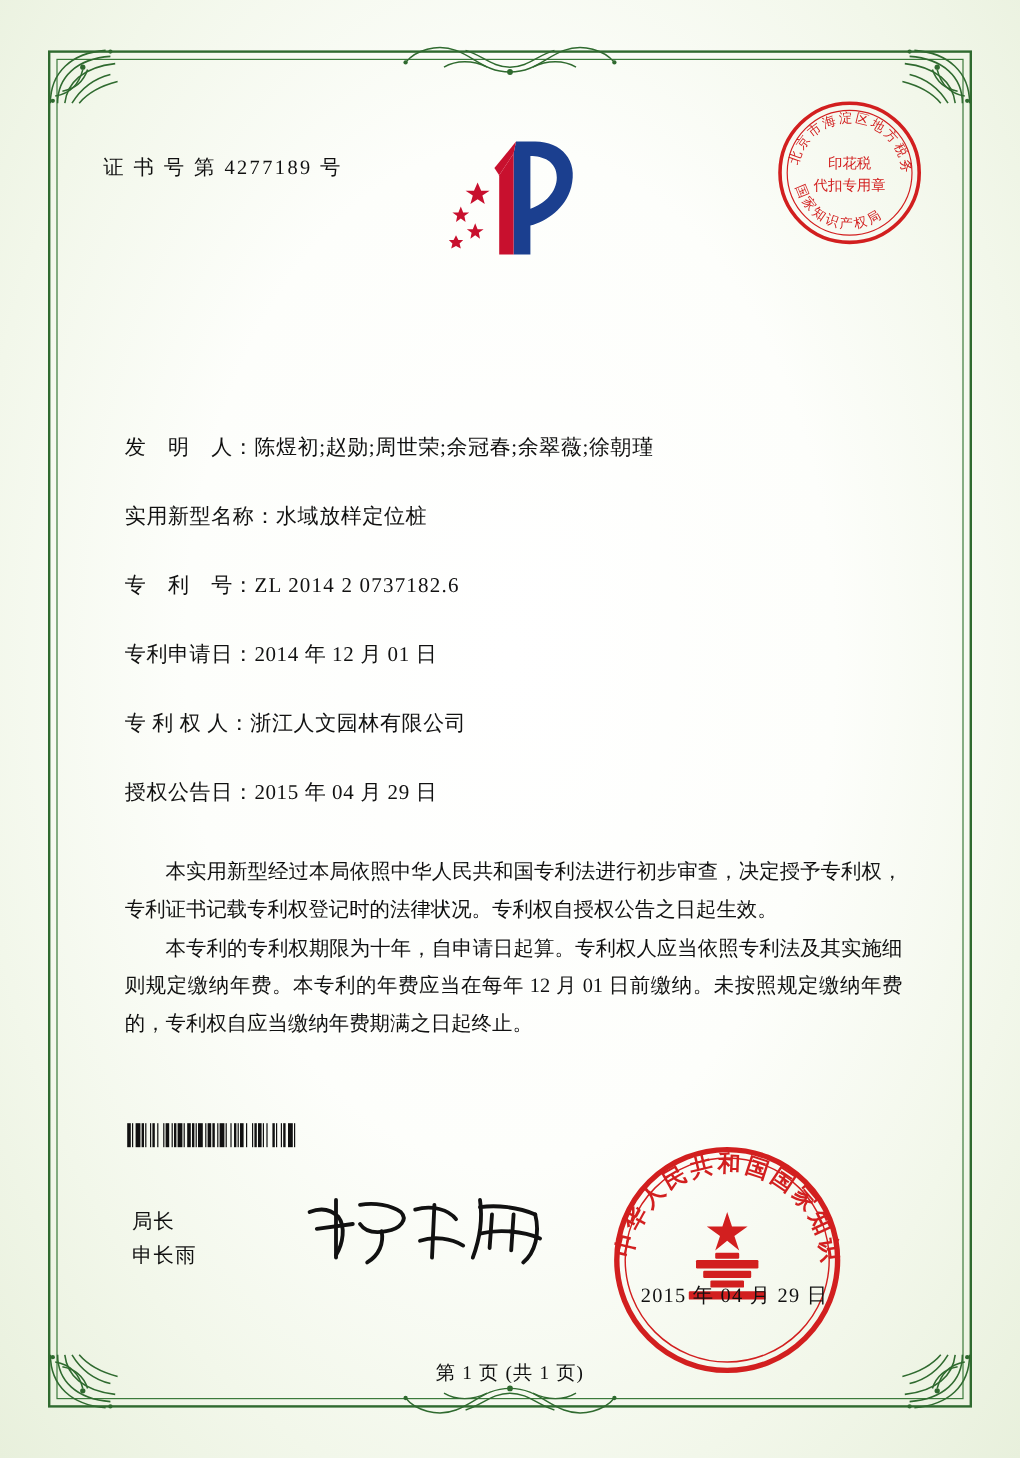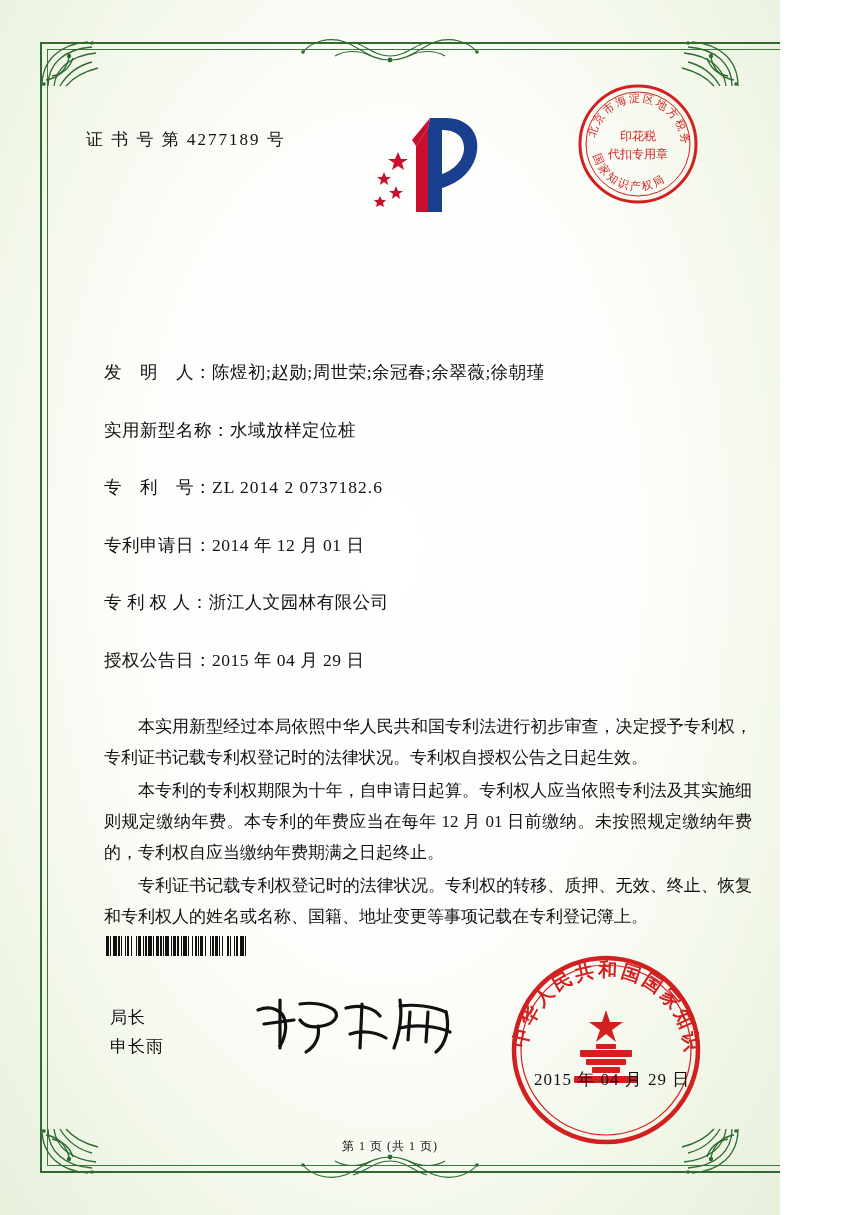--- a/index.html
+++ b/index.html
@@ -9,21 +9,21 @@
   body {
     width: 850px;
     height: 1215px;
     background: #ffffff;
     font-family: "Liberation Serif", "DejaVu Serif", serif;
     color: #1a1a1a;
     overflow: hidden;
   }
   .page {
     position: relative;
-    width: 780px;
+    width: 850px;
     height: 1215px;
     background:
       radial-gradient(ellipse at 50% 45%, #ffffff 0%, #fdfefb 45%, #f2f7ea 75%, #e8f0dc 100%);
     overflow: hidden;
   }
 
   
   .border-outer {
     position: absolute;
     left: 40px; top: 42px;
@@ -196,21 +196,21 @@
     letter-spacing: 1px;
     color: #111;
     white-space: nowrap;
   }
 
   .footer {
     position: absolute;
     left: 0; right: 0;
     bottom: 60px;
     text-align: center;
-    font-size: 12px;
+    font-size: 16px;
     color: #111;
     letter-spacing: 1px;
   }
 </style>
 </head>
 <body>
 
 <div class="page">
 
   <div class="border-outer"></div>
@@ -375,21 +375,20 @@
       <span class="field-label">专 利 权 人：</span><span class="field-value">浙江人文园林有限公司</span>
     </div>
     <div class="field-row">
       <span class="field-label">授权公告日：</span><span class="field-value">2015 年 04 月 29 日</span>
     </div>
   </div>
 
   <div class="body-text">
     <p>本实用新型经过本局依照中华人民共和国专利法进行初步审查，决定授予专利权，专利证书记载专利权登记时的法律状况。专利权自授权公告之日起生效。</p>
     <p>本专利的专利权期限为十年，自申请日起算。专利权人应当依照专利法及其实施细则规定缴纳年费。本专利的年费应当在每年 12 月 01 日前缴纳。未按照规定缴纳年费的，专利权自应当缴纳年费期满之日起终止。</p>
-    <p>专利证书记载专利权登记时的法律状况。专利权的转移、质押、无效、终止、恢复和专利权人的姓名或名称、国籍、地址变更等事项记载在专利登记簿上。</p>
   </div>
 
   <div class="barcode"><span style="width:3px"></span><span style="width:1px;background:transparent"></span><span style="width:1px"></span><span style="width:2px;background:transparent"></span><span style="width:4px"></span><span style="width:1px;background:transparent"></span><span style="width:2px"></span><span style="width:1px;background:transparent"></span><span style="width:1px"></span><span style="width:3px;background:transparent"></span><span style="width:1px"></span><span style="width:1px;background:transparent"></span><span style="width:2px"></span><span style="width:2px;background:transparent"></span><span style="width:1px"></span><span style="width:4px;background:transparent"></span><span style="width:1px"></span><span style="width:1px;background:transparent"></span><span style="width:3px"></span><span style="width:2px;background:transparent"></span><span style="width:1px"></span><span style="width:1px;background:transparent"></span><span style="width:2px"></span><span style="width:1px;background:transparent"></span><span style="width:4px"></span><span style="width:1px;background:transparent"></span><span style="width:1px"></span><span style="width:2px;background:transparent"></span><span style="width:3px"></span><span style="width:1px;background:transparent"></span><span style="width:2px"></span><span style="width:1px;background:transparent"></span><span style="width:1px"></span><span style="width:1px;background:transparent"></span><span style="width:4px"></span><span style="width:2px;background:transparent"></span><span style="width:1px"></span><span style="width:1px;background:transparent"></span><span style="width:3px"></span><span style="width:1px;background:transparent"></span><span style="width:2px"></span><span style="width:2px;background:transparent"></span><span style="width:1px"></span><span style="width:1px;background:transparent"></span><span style="width:4px"></span><span style="width:1px;background:transparent"></span><span style="width:1px"></span><span style="width:3px;background:transparent"></span><span style="width:1px"></span><span style="width:2px;background:transparent"></span><span style="width:2px"></span><span style="width:1px;background:transparent"></span><span style="width:1px"></span><span style="width:1px;background:transparent"></span><span style="width:3px"></span><span style="width:2px;background:transparent"></span><span style="width:1px"></span><span style="width:4px;background:transparent"></span><span style="width:1px"></span><span style="width:1px;background:transparent"></span><span style="width:2px"></span><span style="width:1px;background:transparent"></span><span style="width:3px"></span><span style="width:1px;background:transparent"></span><span style="width:1px"></span><span style="width:2px;background:transparent"></span><span style="width:1px"></span><span style="width:4px;background:transparent"></span><span style="width:2px"></span><span style="width:1px;background:transparent"></span><span style="width:1px"></span><span style="width:3px;background:transparent"></span><span style="width:1px"></span><span style="width:1px;background:transparent"></span><span style="width:2px"></span><span style="width:2px;background:transparent"></span><span style="width:4px"></span><span style="width:1px;background:transparent"></span><span style="width:1px"></span><span style="width:2px;background:transparent"></span></div>
 
   <div class="sig-block">
     <div>局长</div>
     <div>申长雨</div>
   </div>
 
   <div class="handwriting">

